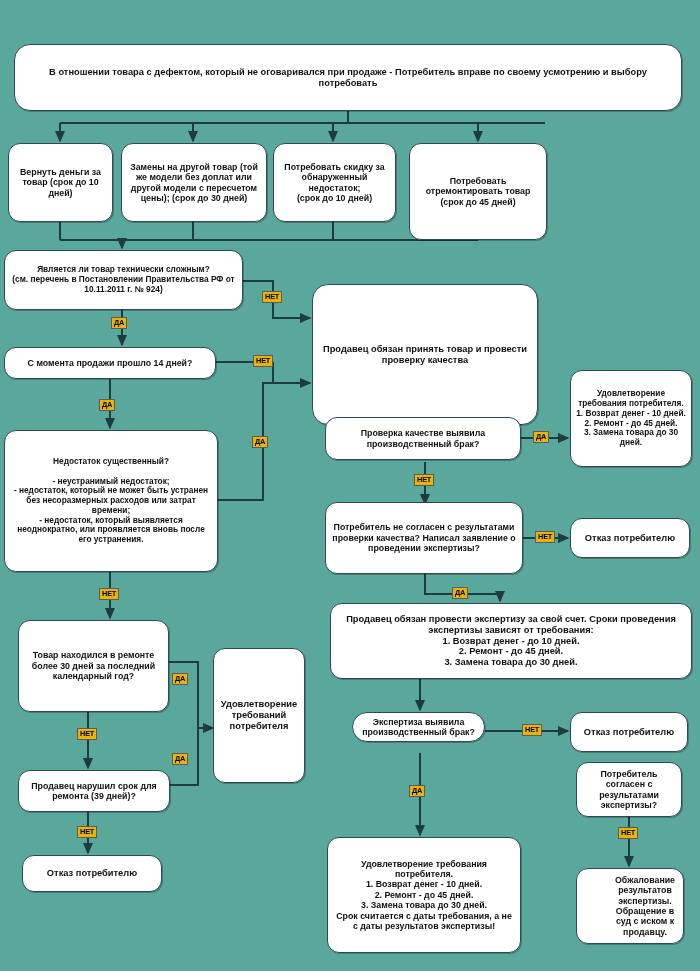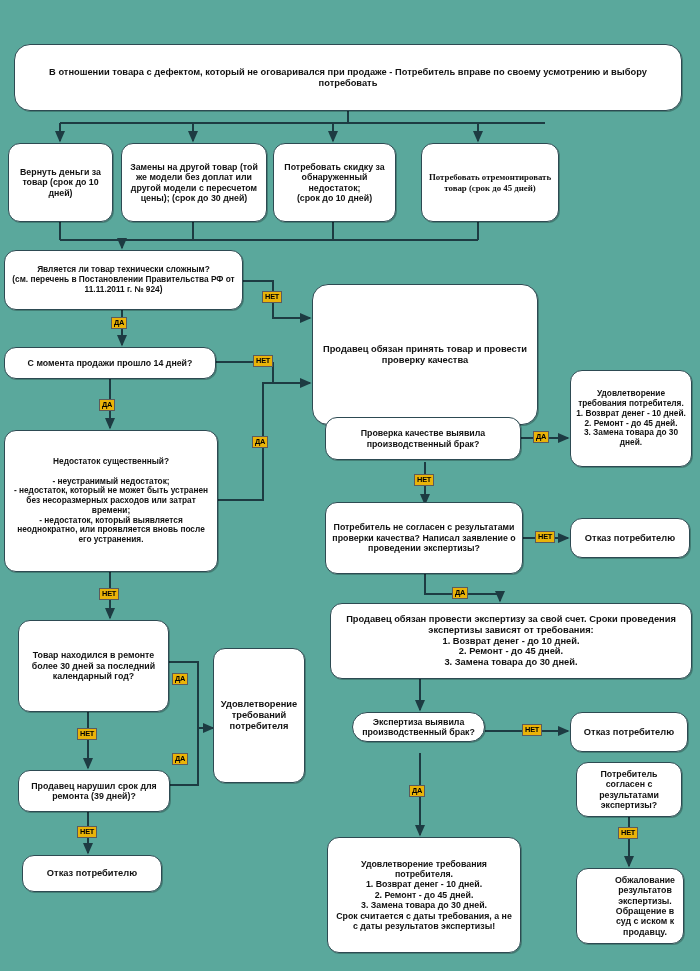--- a/index.html
+++ b/index.html
@@ -142,27 +142,27 @@
   <div class="node" style="left:8px; top:143px; width:105px; height:79px;">
     <span class="txt f85">Вернуть деньги за товар (срок до 10 дней)</span>
   </div>
   <div class="node" style="left:121px; top:143px; width:146px; height:79px;">
     <span class="txt f85">Замены  на другой товар (той же модели без доплат или другой модели с пересчетом цены); (срок до 30 дней)</span>
   </div>
   <div class="node" style="left:273px; top:143px; width:123px; height:79px;">
     <span class="txt f85">Потребовать скидку за обнаруженный недостаток;
 (срок до 10 дней)</span>
   </div>
-  <div class="node" style="left:421px; top:143px; width:138px; height:79px;font-family:Liberation Serif, serif;">
+  <div class="node" style="left:409px; top:143px; width:138px; height:97px;">
     <span class="txt f85">Потребовать отремонтировать товар (срок до 45 дней)</span>
   </div>
 
   <div class="node italic-note" style="left:4px; top:250px; width:239px; height:60px;">
     <span class="txt f8">Является ли товар технически сложным?
-(см. перечень в Постановлении Правительства РФ от 11.11.2011 г. № 924)</span>
+(см. перечень в Постановлении Правительства РФ от 10.11.2011 г. № 924)</span>
   </div>
 
   <div class="node" style="left:4px; top:347px; width:212px; height:32px;">
     <span class="txt f85">С момента продажи прошло 14 дней?</span>
   </div>
 
   <div class="node" style="left:4px; top:430px; width:214px; height:142px;">
     <span class="txt f8">Недостаток существенный?
 
 - неустранимый недостаток;

